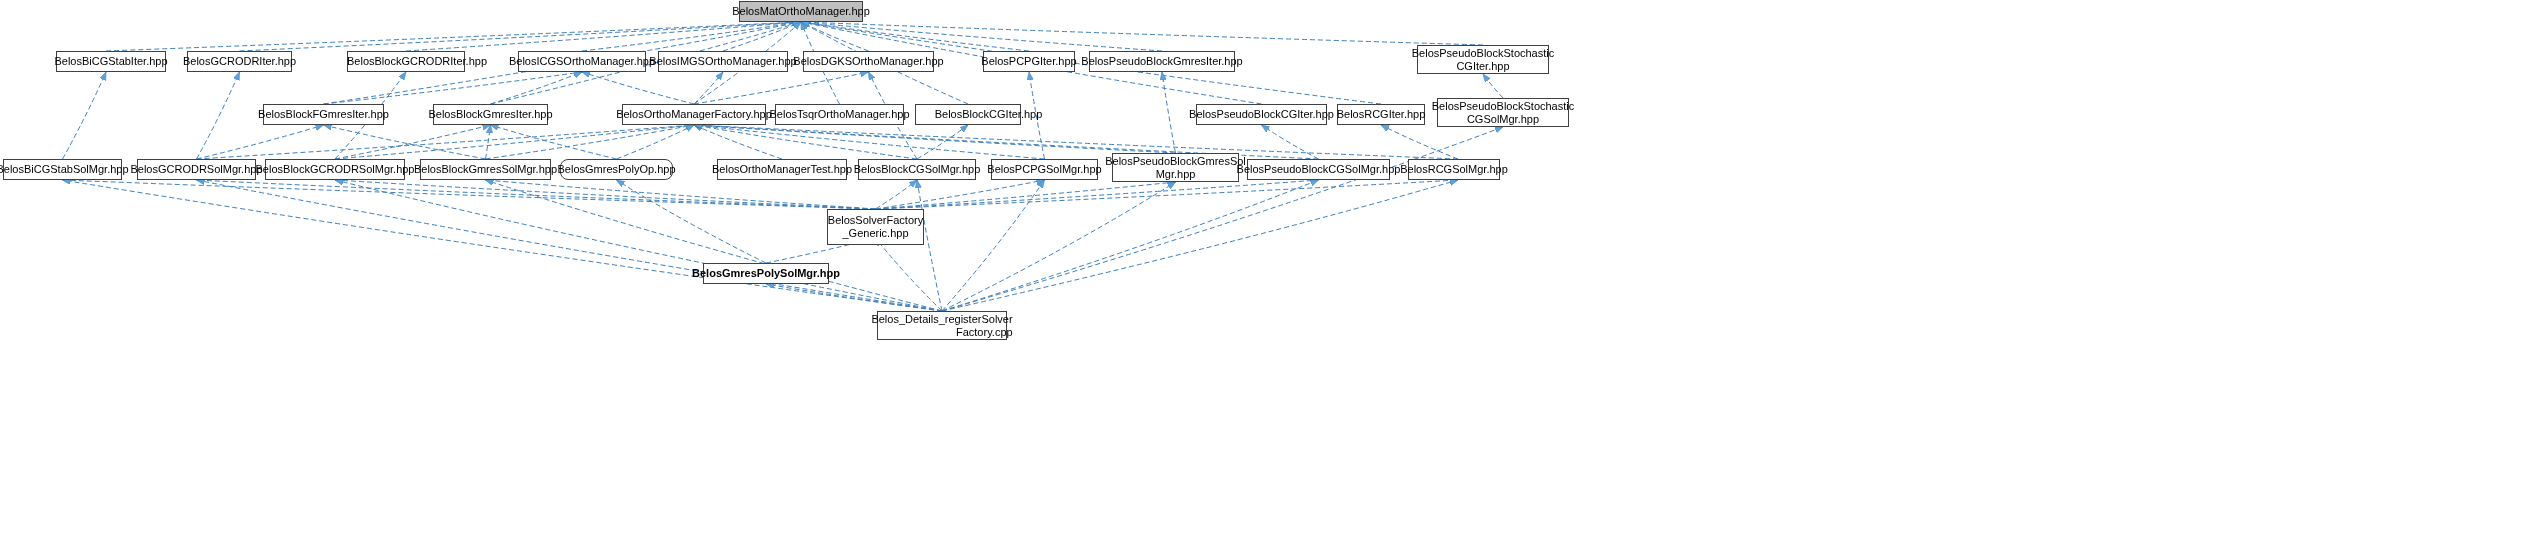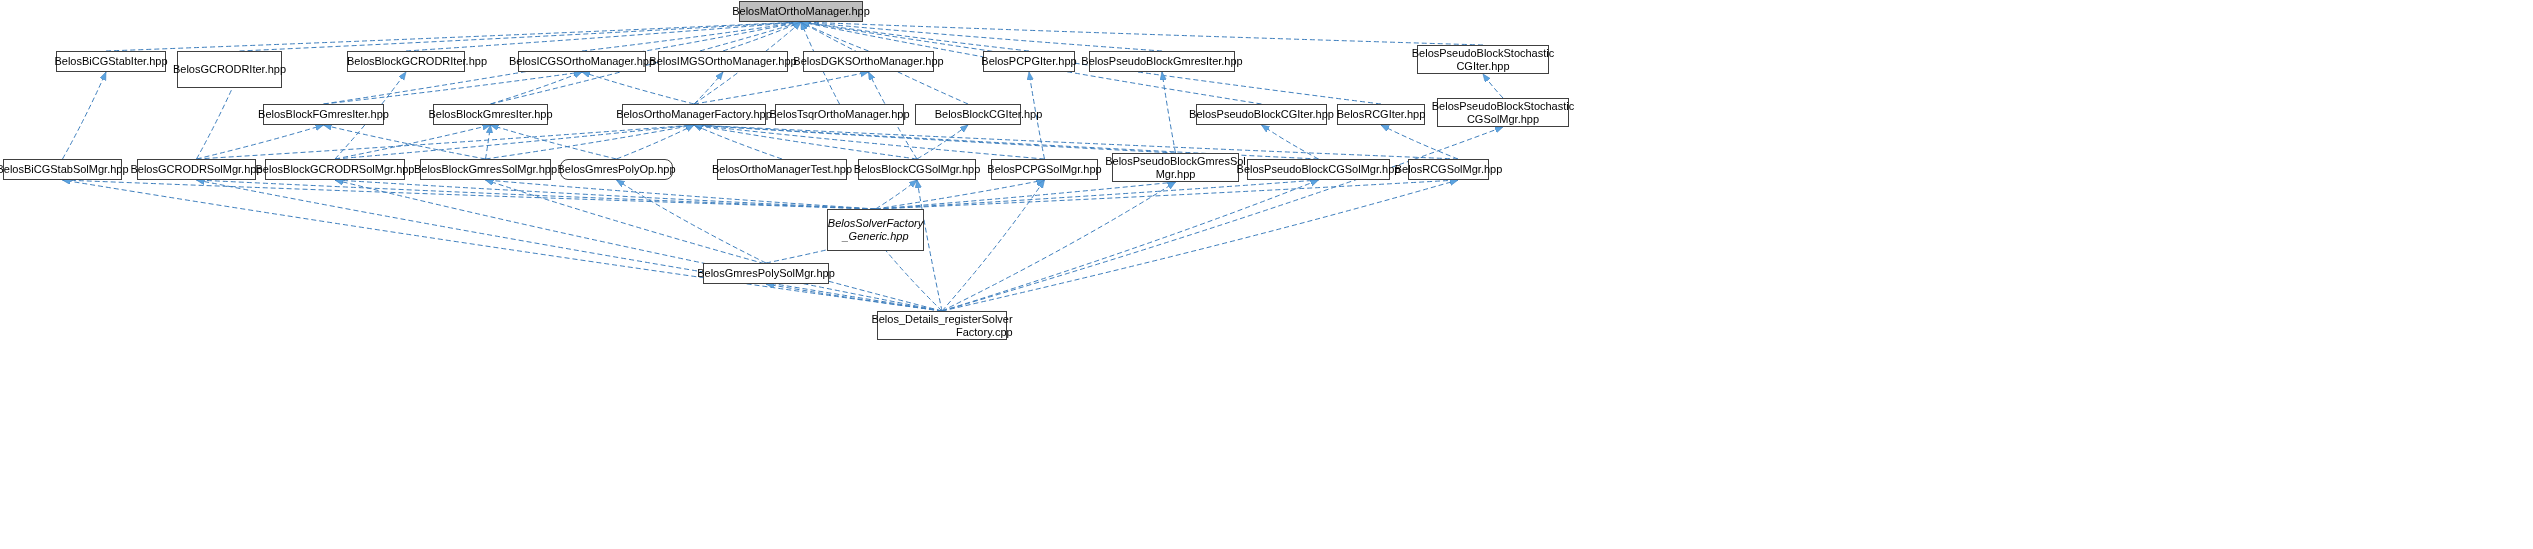--- a/index.html
+++ b/index.html
@@ -90,21 +90,21 @@
         <path d="M 942 311 Q 1152.84 245.5 1318.5 180" fill="none" stroke="#3d7ebd" stroke-width="1" stroke-dasharray="5,3" marker-end="url(#ah)"></path>
         <path d="M 942 311 Q 1230.96 245.5 1458 180" fill="none" stroke="#3d7ebd" stroke-width="1" stroke-dasharray="5,3" marker-end="url(#ah)"></path>
         <path d="M 942 311 Q 904.76 274.5 875.5 238" fill="none" stroke="#3d7ebd" stroke-width="1" stroke-dasharray="5,3" marker-end="url(#ah)"></path>
         <path d="M 942 311 Q 843.44 297.5 766 284" fill="none" stroke="#3d7ebd" stroke-width="1" stroke-dasharray="5,3" marker-end="url(#ah)"></path>
         <path d="M 942 311 Q 1256.16 219 1503 127" fill="none" stroke="#3d7ebd" stroke-width="1" stroke-dasharray="5,3" marker-end="url(#ah)"></path>
       </g>
   </svg>
   <div id="node-layer">
       <div class="node root" style="left: 739px; top: 1px; width: 124px; height: 21px;">BelosMatOrthoManager.hpp</div>
       <div class="node" style="left: 56px; top: 51px; width: 110px; height: 21px;">BelosBiCGStabIter.hpp</div>
-      <div class="node" style="left: 177px; top: 51px; width: 105px; height: 37px;">BelosGCRODRIter.hpp</div>
+      <div class="node" style="left: 187px; top: 51px; width: 105px; height: 21px;">BelosGCRODRIter.hpp</div>
       <div class="node" style="left: 347px; top: 51px; width: 118px; height: 21px; padding-left: 26px;">BelosBlockGCRODRIter.hpp</div>
       <div class="node" style="left: 518px; top: 51px; width: 128px; height: 21px;">BelosICGSOrthoManager.hpp</div>
       <div class="node" style="left: 658px; top: 51px; width: 130px; height: 21px;">BelosIMGSOrthoManager.hpp</div>
       <div class="node" style="left: 803px; top: 51px; width: 131px; height: 21px; text-align: center;">BelosDGKSOrthoManager.hpp</div>
       <div class="node" style="left: 983px; top: 51px; width: 92px; height: 21px;">BelosPCPGIter.hpp</div>
       <div class="node" style="left: 1089px; top: 51px; width: 146px; height: 21px;">BelosPseudoBlockGmresIter.hpp</div>
       <div class="node" style="left: 1417px; top: 45px; width: 132px; height: 29px;">BelosPseudoBlockStochastic
 CGIter.hpp</div>
       <div class="node" style="left: 263px; top: 104px; width: 121px; height: 21px;">BelosBlockFGmresIter.hpp</div>
       <div class="node" style="left: 433px; top: 104px; width: 115px; height: 21px;">BelosBlockGmresIter.hpp</div>
@@ -119,20 +119,20 @@
       <div class="node" style="left: 137px; top: 159px; width: 119px; height: 21px;">BelosGCRODRSolMgr.hpp</div>
       <div class="node" style="left: 265px; top: 159px; width: 140px; height: 21px;">BelosBlockGCRODRSolMgr.hpp</div>
       <div class="node" style="left: 420px; top: 159px; width: 131px; height: 21px;">BelosBlockGmresSolMgr.hpp</div>
       <div class="node" style="left: 560px; top: 159px; width: 113px; height: 21px; border-radius: 8px;">BelosGmresPolyOp.hpp</div>
       <div class="node" style="left: 717px; top: 159px; width: 130px; height: 21px;">BelosOrthoManagerTest.hpp</div>
       <div class="node" style="left: 858px; top: 159px; width: 118px; height: 21px;">BelosBlockCGSolMgr.hpp</div>
       <div class="node" style="left: 991px; top: 159px; width: 107px; height: 21px;">BelosPCPGSolMgr.hpp</div>
       <div class="node" style="left: 1112px; top: 153px; width: 127px; height: 29px;">BelosPseudoBlockGmresSol
 Mgr.hpp</div>
       <div class="node" style="left: 1247px; top: 159px; width: 143px; height: 21px;">BelosPseudoBlockCGSolMgr.hpp</div>
-      <div class="node" style="left: 1408px; top: 159px; width: 81px; height: 21px;">BelosRCGSolMgr.hpp</div>
-      <div class="node" style="left: 827px; top: 209px; width: 97px; height: 42px; font-style: italic;">BelosSolverFactory
+      <div class="node" style="left: 1408px; top: 159px; width: 92px; height: 21px;">BelosRCGSolMgr.hpp</div>
+      <div class="node" style="left: 827px; top: 209px; width: 97px; height: 36px;">BelosSolverFactory
 _Generic.hpp</div>
-      <div class="node" style="left: 703px; top: 263px; width: 126px; height: 21px;">BelosGmresPolySolMgr.hpp</div>
+      <div class="node" style="left: 703px; top: 263px; width: 126px; height: 21px; font-weight: bold;">BelosGmresPolySolMgr.hpp</div>
       <div class="node" style="left: 877px; top: 311px; width: 130px; height: 29px; text-align: right;">Belos_Details_registerSolver
 Factory.cpp</div>
     </div>
 </div>
 
 </body></html>

